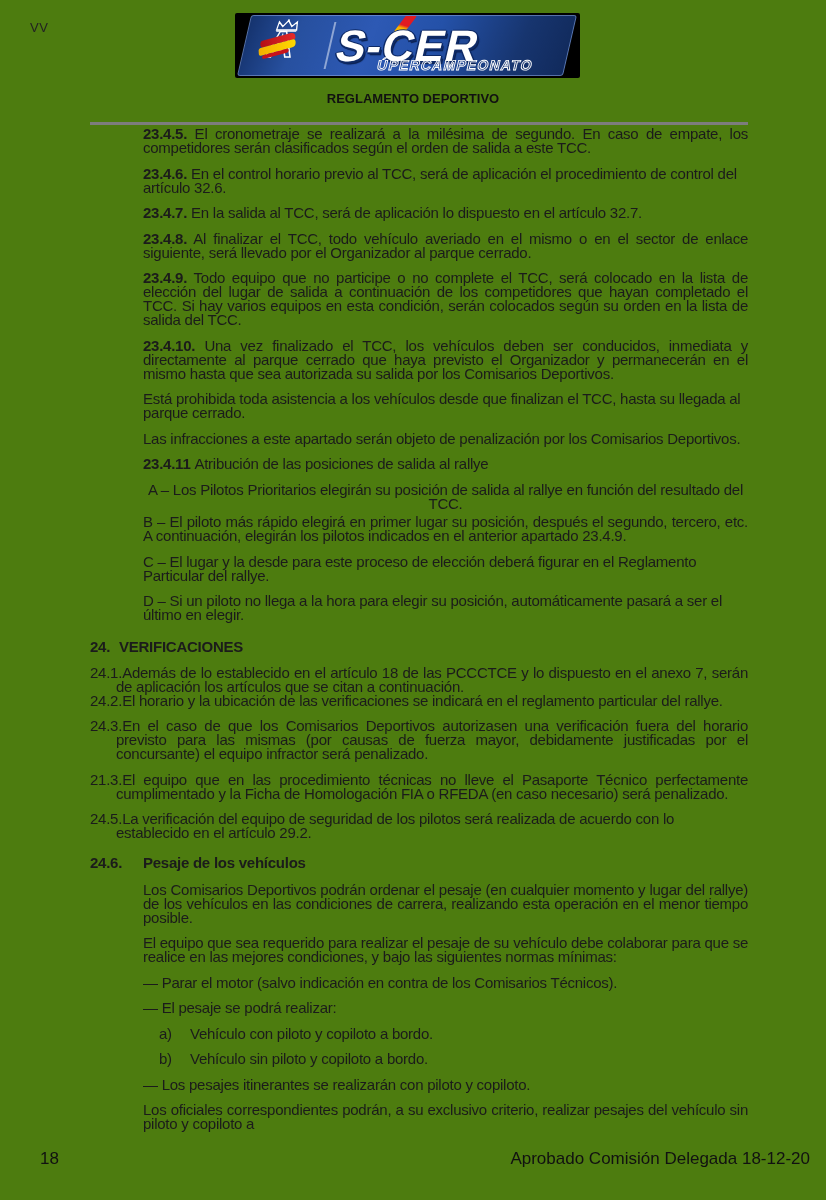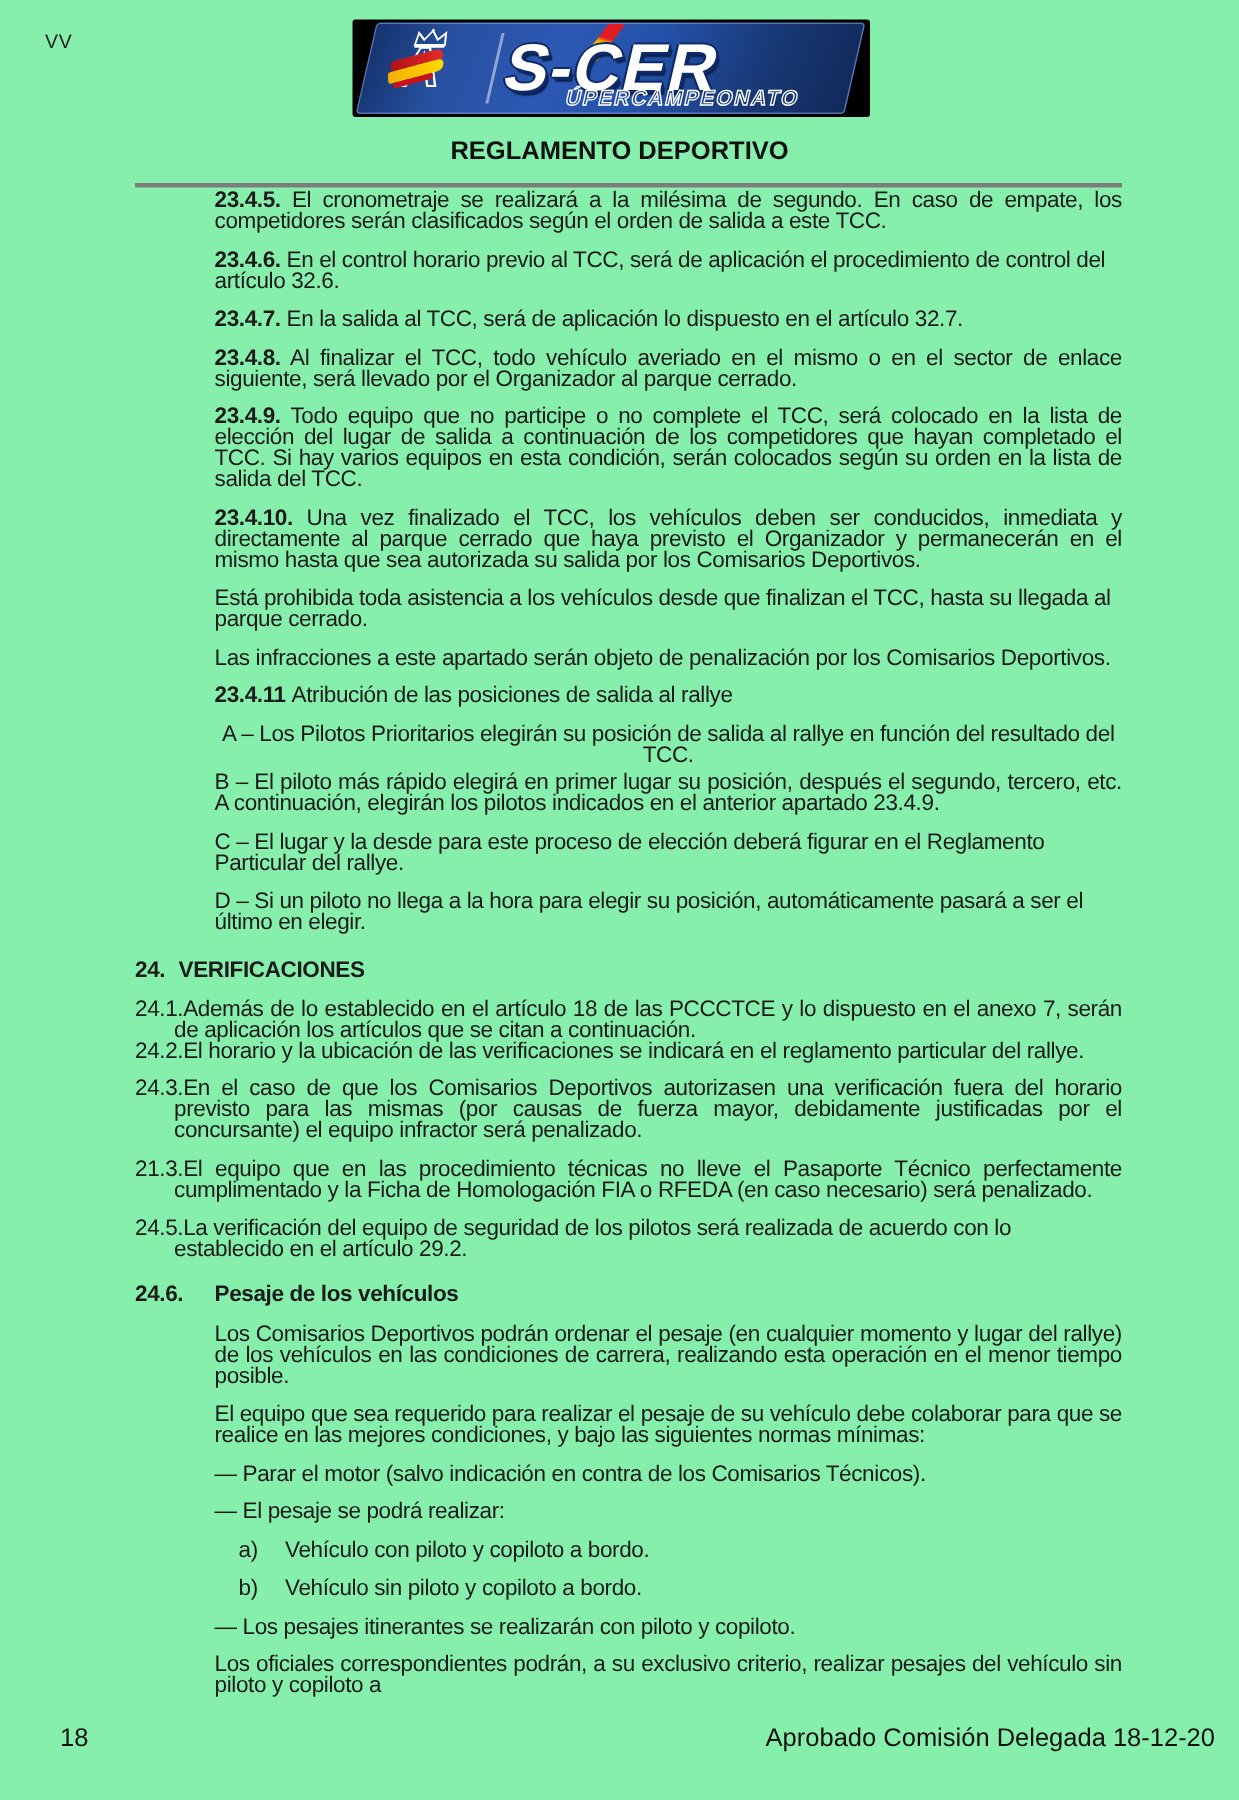--- a/index.html
+++ b/index.html
@@ -1,18 +1,18 @@
 <!DOCTYPE html>
 <html><head>
 <meta charset="utf-8">
 <style>
   html,body{margin:0;padding:0;background:#e8e8e8;}
   .page{
     position:relative;width:826px;height:1200px;margin:0 auto;
-    background:#86efac;overflow:hidden;
+    background:#4d7c0f;overflow:hidden;
     font-family:"Liberation Sans",sans-serif;color:#1b1b1b;
   }
   
   .watermark{position:absolute;left:30px;top:20px;font-size:13px;color:#222;letter-spacing:.5px;}
   .logo{position:absolute;left:235px;top:13px;width:345px;height:65px;background:#000;border-radius:2px;}
   .logo-blue{
     position:absolute;left:9px;top:2px;width:324px;height:59px;
     transform:skewX(-13deg);transform-origin:center;
     background:linear-gradient(100deg,#15336e 0%,#27509f 16%,#2d59b4 38%,#2451a8 58%,#17356f 84%,#112a5c 100%);
     border:1px solid rgba(140,170,225,.55);border-radius:3px;overflow:hidden;
@@ -36,21 +36,21 @@
   .scer-main{
     position:absolute;left:92px;top:0px;z-index:2;
     font-size:44px;font-weight:bold;line-height:60px;letter-spacing:1px;color:#ffffff;
     text-shadow:2px 2px 0 #0e2a66,-1.5px 0 0 #0e2a66,1.5px 0 0 #0e2a66,0 -1.5px 0 #0e2a66,0 1.5px 0 #0e2a66,3px 3px 1px #0a1f4d;
   }
   .scer-sub{
     position:absolute;left:137px;top:41px;z-index:3;
     font-size:14px;font-weight:bold;letter-spacing:1.2px;
     color:rgba(30,55,110,.25);-webkit-text-stroke:.9px #ffffff;
   }
-  .doc-title{position:absolute;left:0;top:91px;width:100%;text-align:center;font-size:17px;font-weight:bold;color:#111;}
+  .doc-title{position:absolute;left:0;top:91px;width:100%;text-align:center;font-size:13px;font-weight:bold;color:#111;}
   .head-rule{position:absolute;left:90px;top:122px;width:658px;height:2.5px;background:#7d7d7d;}
   
   .content{
     position:absolute;left:90px;top:127px;width:658px;
     font-size:15px;line-height:14px;letter-spacing:-.25px;color:#1b1b1b;
   }
   .para{margin:0 0 11.5px 0;}
   .ind{margin-left:53px;}
   .just{text-align:justify;}
   .mb0{margin-bottom:0;}

